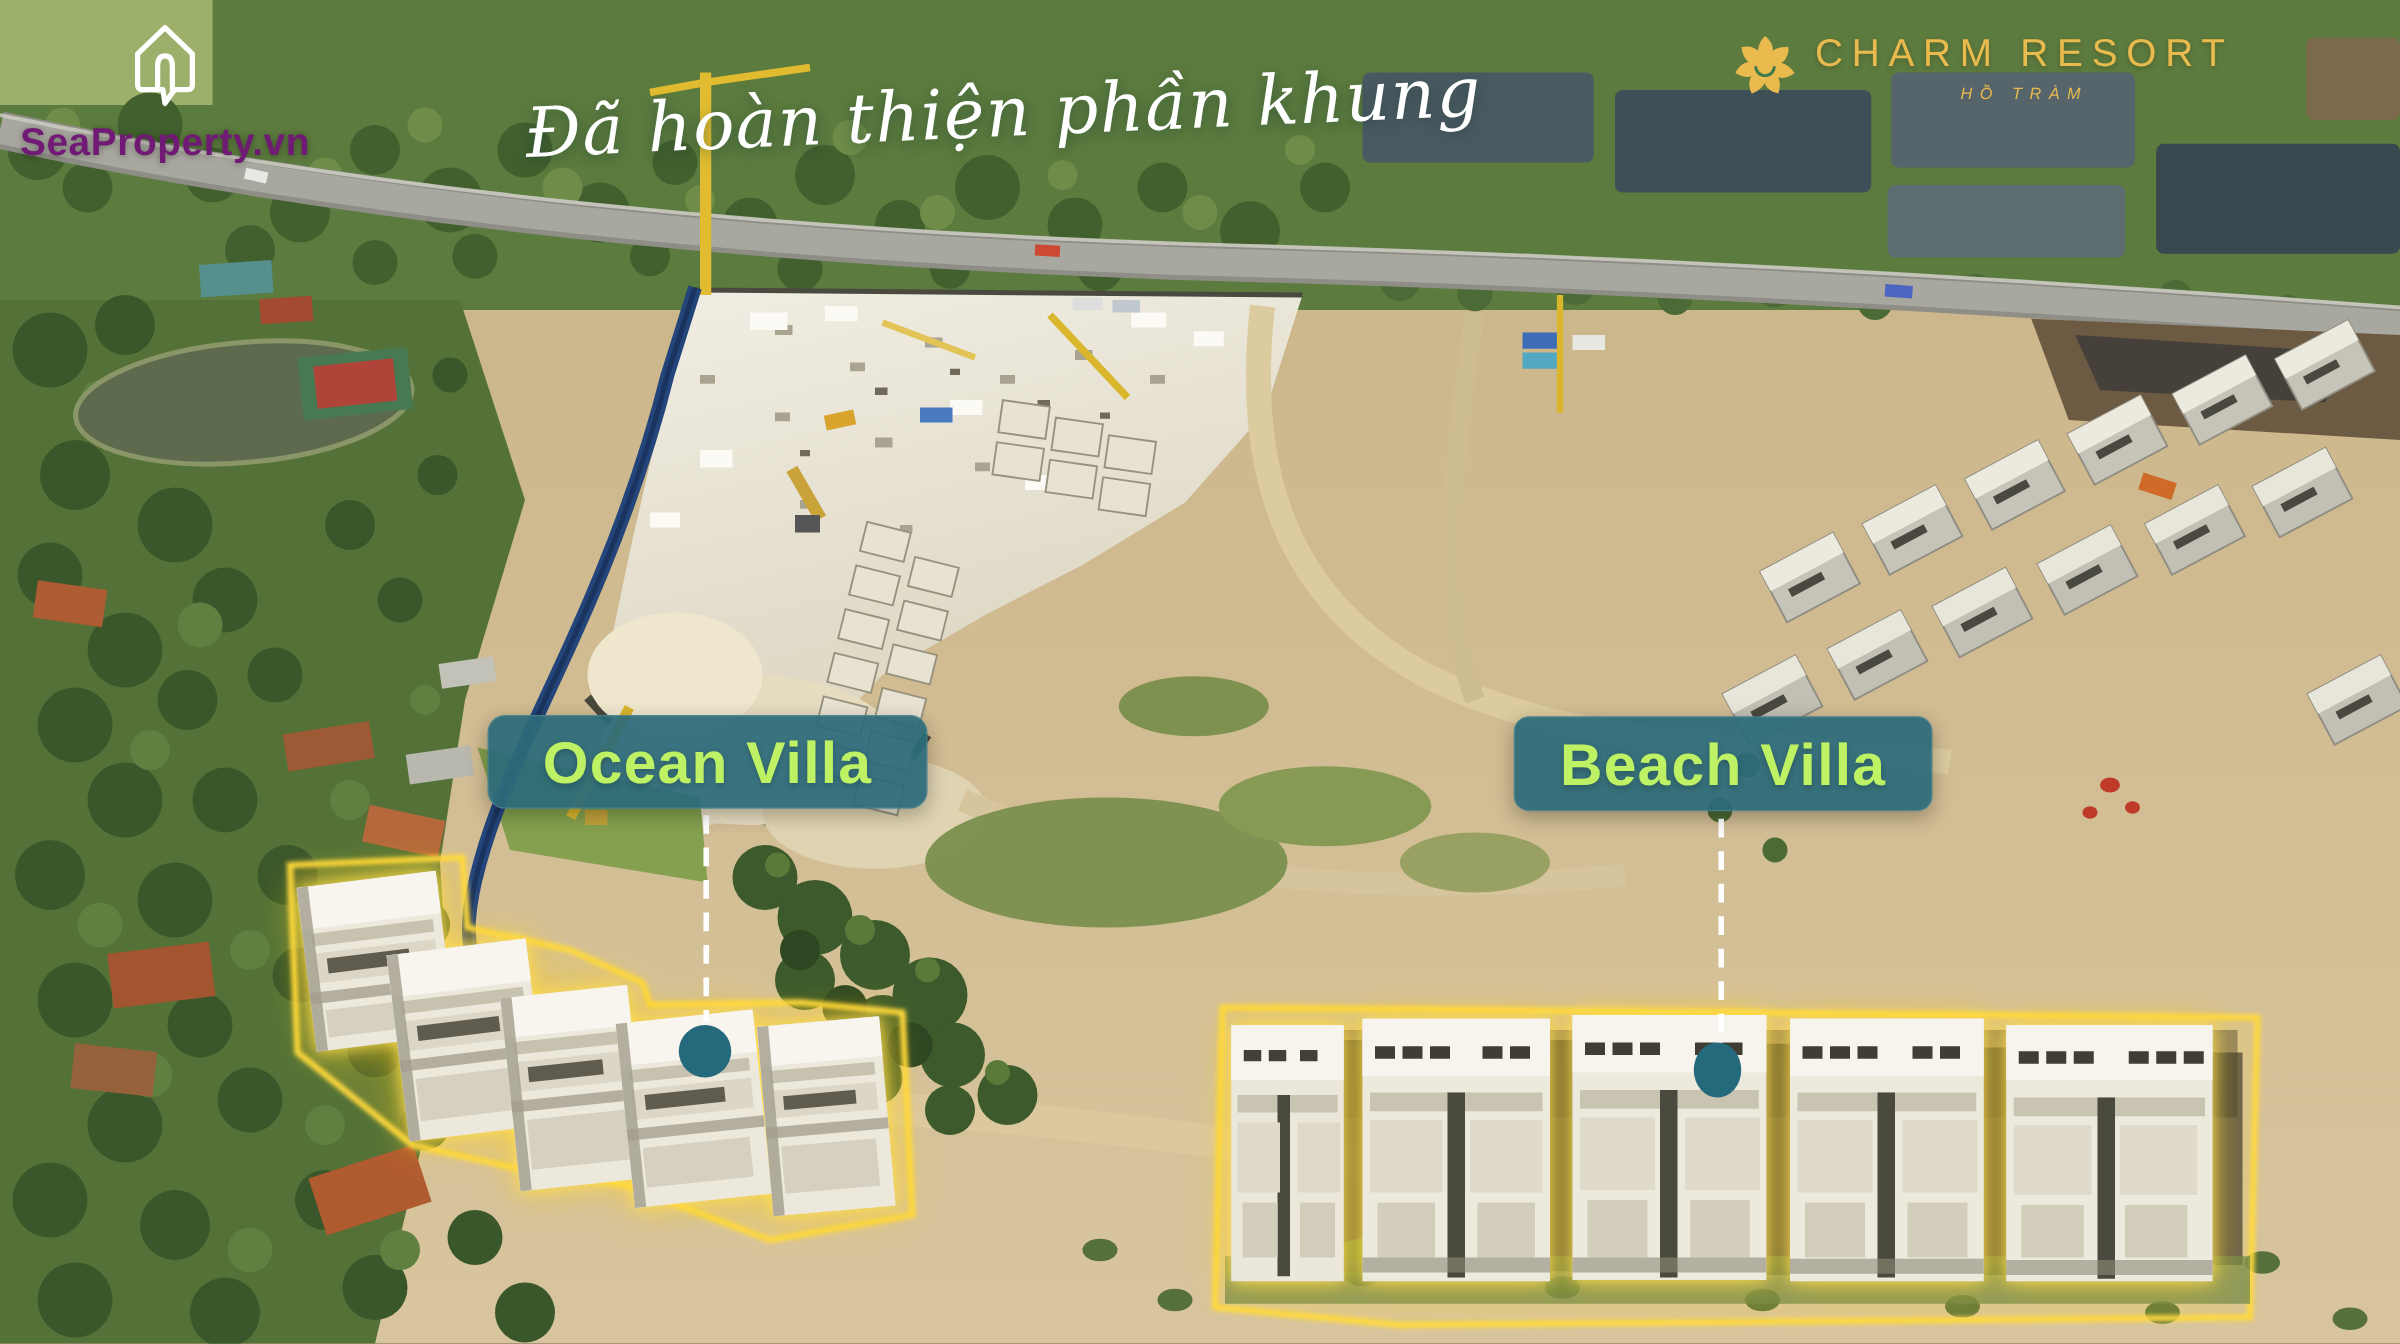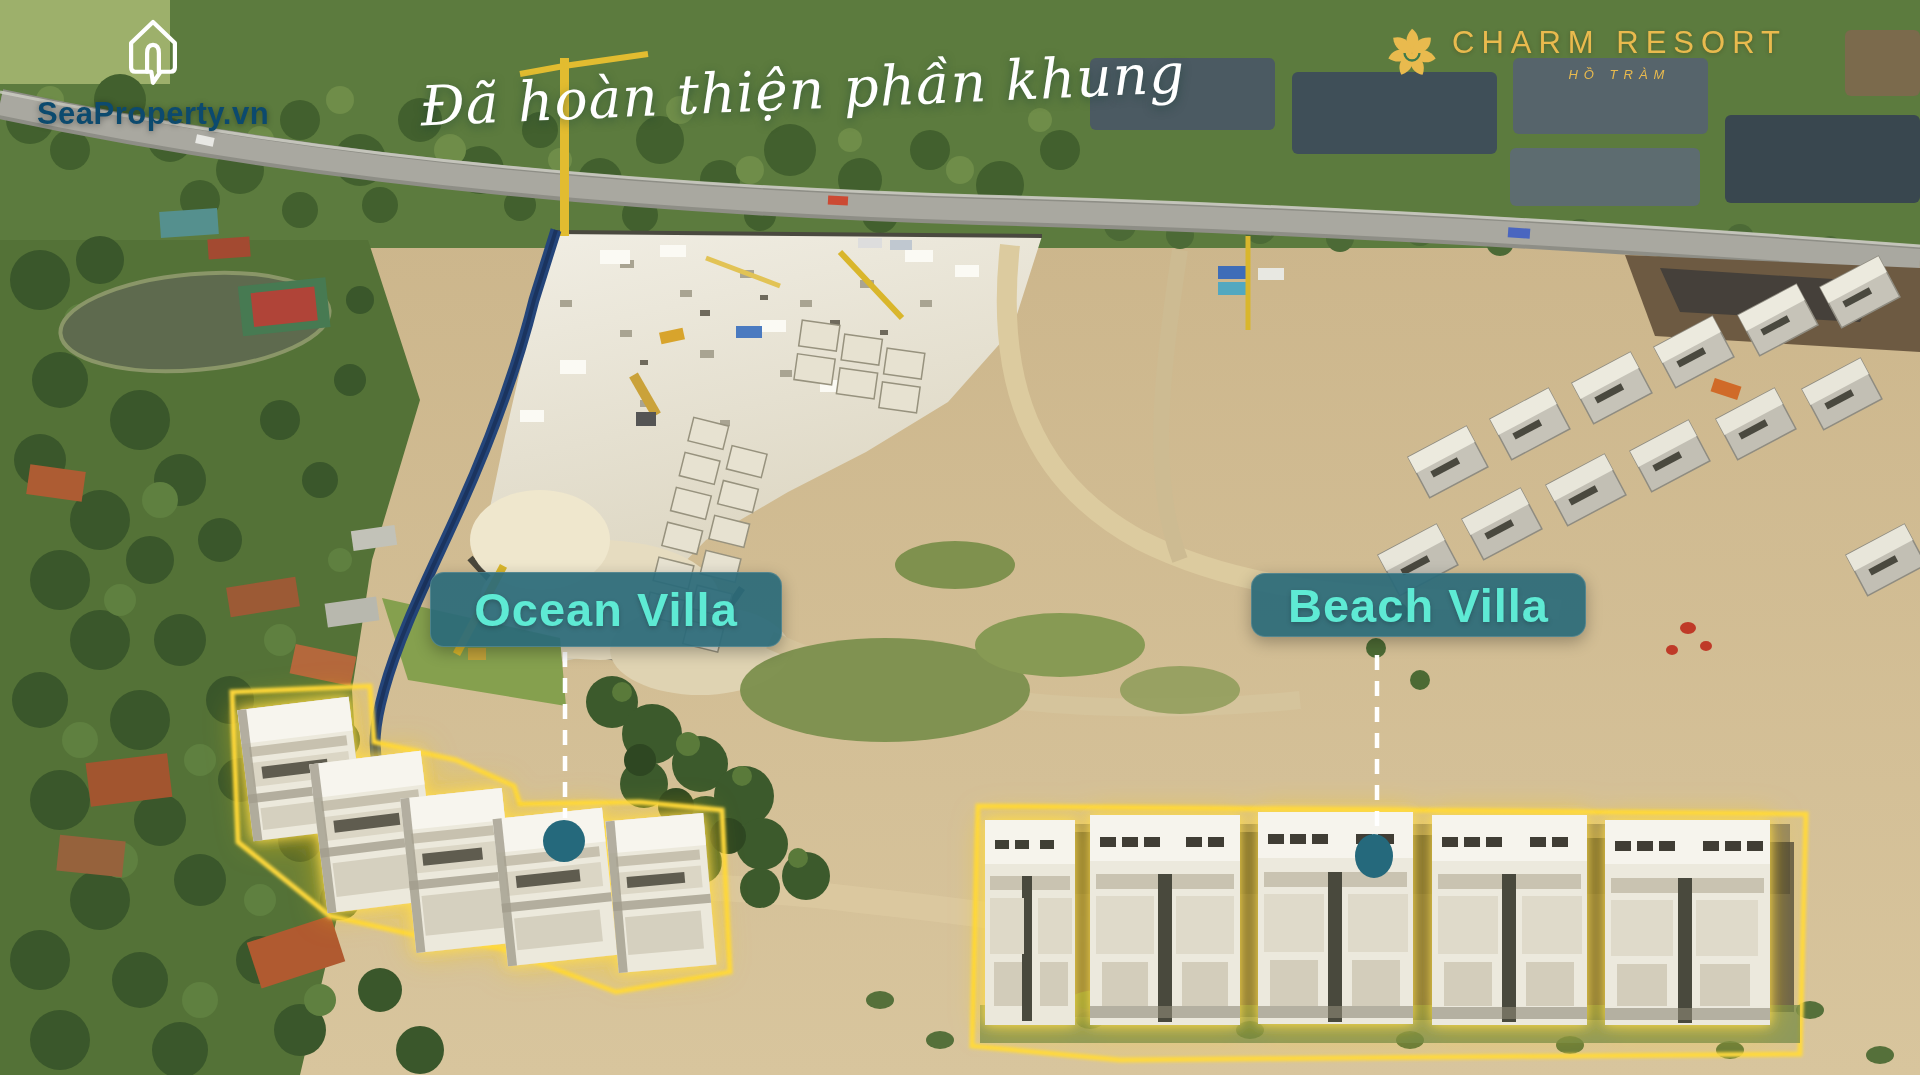--- a/index.html
+++ b/index.html
@@ -1,21 +1,21 @@
 <!DOCTYPE html>
 <html style="--c-label-teal-bg: rgba(43,106,122,0.93); --c-marker-teal: #25697c; --c-highlight-gold: #ffd93e; --c-brand-gold: #e9ba4e; --c-brand-teal: #2f7e99; --c-headline-stroke: #2c6157;"><head>
 <meta charset="utf-8">
 <style>
   html,body{margin:0;padding:0;background:#111;}
   .stage{position:relative;width:1920px;height:1075px;overflow:hidden;
          font-family:"Liberation Sans",sans-serif;background:#cdb88e;}
   svg.photo{position:absolute;left:0;top:0;display:block;}
 
   .wm{position:absolute;left:22px;top:12px;display:flex;flex-direction:column;align-items:center;
-      width:220px;color:#0c4a6e;text-shadow:0 1px 6px rgba(0,0,0,.38);margin-left:21px;}
+      width:220px;color:#701a75;text-shadow:0 1px 6px rgba(0,0,0,.38);}
   .wm-text{font-size:31px;font-weight:600;letter-spacing:.5px;margin-top:10px;white-space:nowrap;}
 
   .headline{position:absolute;left:420px;top:58px;width:760px;text-align:center;color:#fff;}
   .hl-script{font-family:"DejaVu Serif",serif;font-style:italic;font-size:55px;letter-spacing:1px;
              transform:rotate(-2.5deg);text-shadow:0 3px 10px rgba(20,60,50,.5);white-space:nowrap;}
   .hl-bold{margin-top:6px;font-size:44px;font-weight:800;letter-spacing:1px;color:#fff;
            -webkit-text-stroke:1.8px var(--c-headline-stroke,#2c6157);
            text-shadow:0 0 2px var(--c-headline-stroke,#2c6157),0 3px 9px rgba(22,66,58,.55);white-space:nowrap;}
 
   .charm{position:absolute;left:1384px;top:24px;display:flex;align-items:center;gap:12px;}
@@ -23,26 +23,26 @@
   .charm-name{font-size:31px;letter-spacing:7px;color:var(--c-brand-gold,#e9ba4e);font-weight:500;white-space:nowrap;
               text-shadow:0 1px 4px rgba(60,40,0,.3);}
   .charm-loc{font-size:13px;letter-spacing:6px;color:var(--c-brand-gold,#e9ba4e);margin-top:6px;white-space:nowrap;font-style:italic;}
 
   .sixp{position:absolute;left:1608px;top:20px;display:flex;flex-direction:column;align-items:center;width:272px;}
   .sixp-name{font-family:"Liberation Serif",serif;font-size:28px;letter-spacing:1.5px;font-weight:600;
              color:var(--c-brand-teal,#2f7e99);white-space:nowrap;margin-top:4px;text-shadow:0 1px 3px rgba(255,255,255,.25);}
   .sixp-sub{font-size:10px;letter-spacing:3.5px;color:#d8b353;margin-top:3px;white-space:nowrap;}
 
   .villa-label{position:absolute;display:flex;align-items:center;justify-content:center;
-      background:var(--c-label-teal-bg,rgba(43,106,122,.93));border-radius:14px;color:#5eead4;
+      background:var(--c-label-teal-bg,rgba(43,106,122,.93));border-radius:14px;color:#bef264;
       font-size:47px;font-weight:700;letter-spacing:1px;
       box-shadow:0 5px 16px rgba(0,0,0,.28), inset 0 0 0 1px rgba(255,255,255,.14);
-      text-shadow:0 2px 5px rgba(0,0,0,.22);margin-left:40px;}
+      text-shadow:0 2px 5px rgba(0,0,0,.22);}
   .ocean-label{left:390px;top:572px;width:352px;height:75px;}
-  .beach-label{left:1211px;top:573px;width:335px;height:64px;}
+  .beach-label{left:1211px;top:573px;width:335px;height:76px;border-radius:12px;}
 </style>
 </head>
 <body>
 
 <div class="stage">
 
 <svg class="photo" width="1920" height="1075" viewBox="0 0 1920 1075">
   <defs>
     <linearGradient id="padG" x1="0" y1="0" x2="0.3" y2="1">
       <stop offset="0" stop-color="#f1eee4"></stop>

